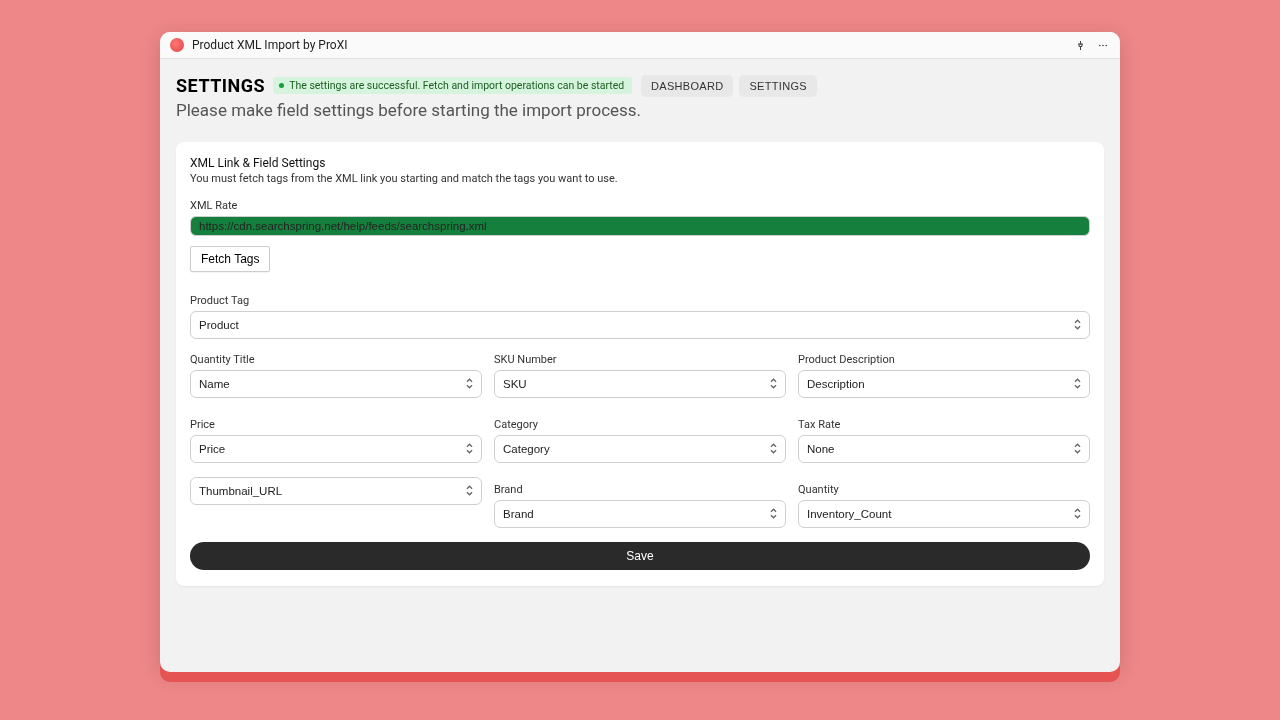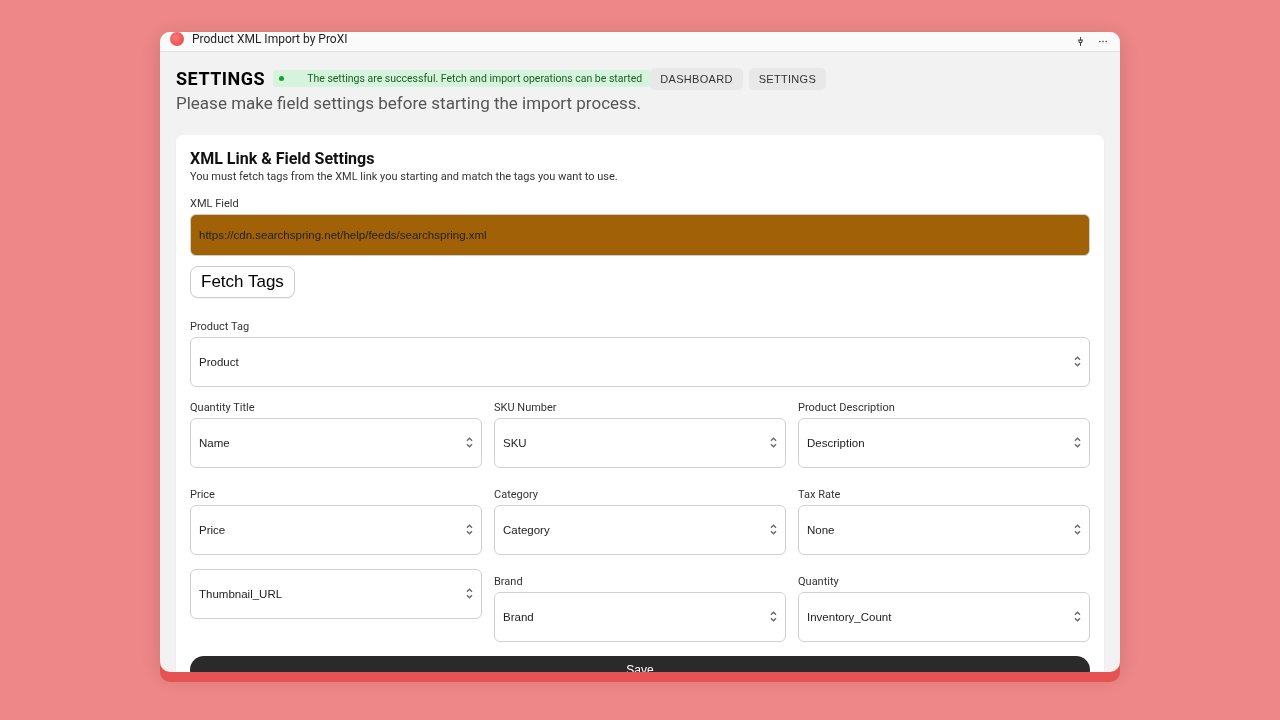--- a/index.html
+++ b/index.html
@@ -18,23 +18,24 @@
     width: 960px;
     height: 640px;
     background: #f2f2f2;
     border-radius: 10px;
     box-shadow: 0 10px 0 0 #e55353, 0 4px 20px rgba(0,0,0,0.15);
     display: flex;
     flex-direction: column;
     overflow: hidden;
   }
   .titlebar {
-    height: 20px;
+    height: 27px;
     border-bottom: 1px solid #e0e0e0;
     display: flex;
+    align-items: center;
     padding: 0 10px;
     background: #fafafa;
   }
   .app-icon {
     width: 14px; height: 14px;
     border-radius: 50%;
     background: radial-gradient(circle at 40% 40%, #f77, #d44);
     margin-right: 8px;
   }
   .titlebar-title {
@@ -74,21 +75,21 @@
     letter-spacing: 0.5px;
   }
   .status-pill {
     background: #d6f3dd;
     color: #1b5e20;
     font-size: 10.5px;
     padding: 2px 8px 2px 6px;
     border-radius: 3px;
     display: flex;
     align-items: center;
-    gap: 23px;
+    gap: 5px;
   }
   .status-dot {
     width: 5px; height: 5px;
     background: #1b9e3a;
     border-radius: 50%;
   }
   .subtitle {
     font-size: 17px;
     color: #555;
     margin-top: 4px;
@@ -108,64 +109,64 @@
     cursor: pointer;
   }
   .card {
     background: #fff;
     border-radius: 8px;
     margin-top: 22px;
     padding: 14px 14px 16px 14px;
     box-shadow: 0 1px 2px rgba(0,0,0,0.06);
   }
   .card-title {
-    font-size: 16px;
-    font-weight: 700;
+    font-size: 12px;
+    font-weight: 400;
     color: #111;
   }
   .card-sub {
     font-size: 11px;
     color: #333;
     margin-top: 2px;
   }
   .field-label {
     font-size: 11px;
     color: #333;
     margin-top: 14px;
     display: block;
   }
   .text-input {
     width: 100%;
     border: 1px solid #d0d0d0;
     border-radius: 6px;
-    padding: 14px 8px;
+    padding: 3px 8px;
     font-size: 11.5px;
     margin-top: 4px;
     color: #222;
-    background: #a16207;
+    background: #15803d;
   }
   .fetch-btn {
-    font-size: 17px;
+    font-size: 12px;
     border: 1px solid #ccc;
     background: #fff;
     padding: 5px 10px;
-    border-radius: 8px;
+    border-radius: 2px;
     margin-top: 10px;
     cursor: pointer;
     box-shadow: 0 1px 1px rgba(0,0,0,0.05);
   }
   .select-wrap {
     position: relative;
     margin-top: 4px;
   }
   .select {
     width: 100%;
     border: 1px solid #d0d0d0;
     border-radius: 6px;
-    padding: 18px 8px;
+    padding: 7px 8px;
     font-size: 11.5px;
     background: #fff;
     appearance: none;
     -webkit-appearance: none;
     color: #222;
   }
   .select-caret {
     position: absolute;
     right: 8px;
     top: 50%;
@@ -231,21 +232,21 @@
       <div class="tabs">
         <button class="tab-btn">DASHBOARD</button>
         <button class="tab-btn">SETTINGS</button>
       </div>
     </div>
 
     <div class="card">
       <div class="card-title">XML Link &amp; Field Settings</div>
       <div class="card-sub">You must fetch tags from the XML link you starting and match the tags you want to use.</div>
 
-      <label class="field-label">XML Field</label>
+      <label class="field-label">XML Rate</label>
       <input class="text-input" value="https://cdn.searchspring.net/help/feeds/searchspring.xml" style="">
 
       <button class="fetch-btn">Fetch Tags</button>
 
       <div class="spacer"></div>
 
       <label class="field-label" style="margin-top:0">Product Tag</label>
       <div class="select-wrap">
         <select class="select">
           <option>Product</option>

